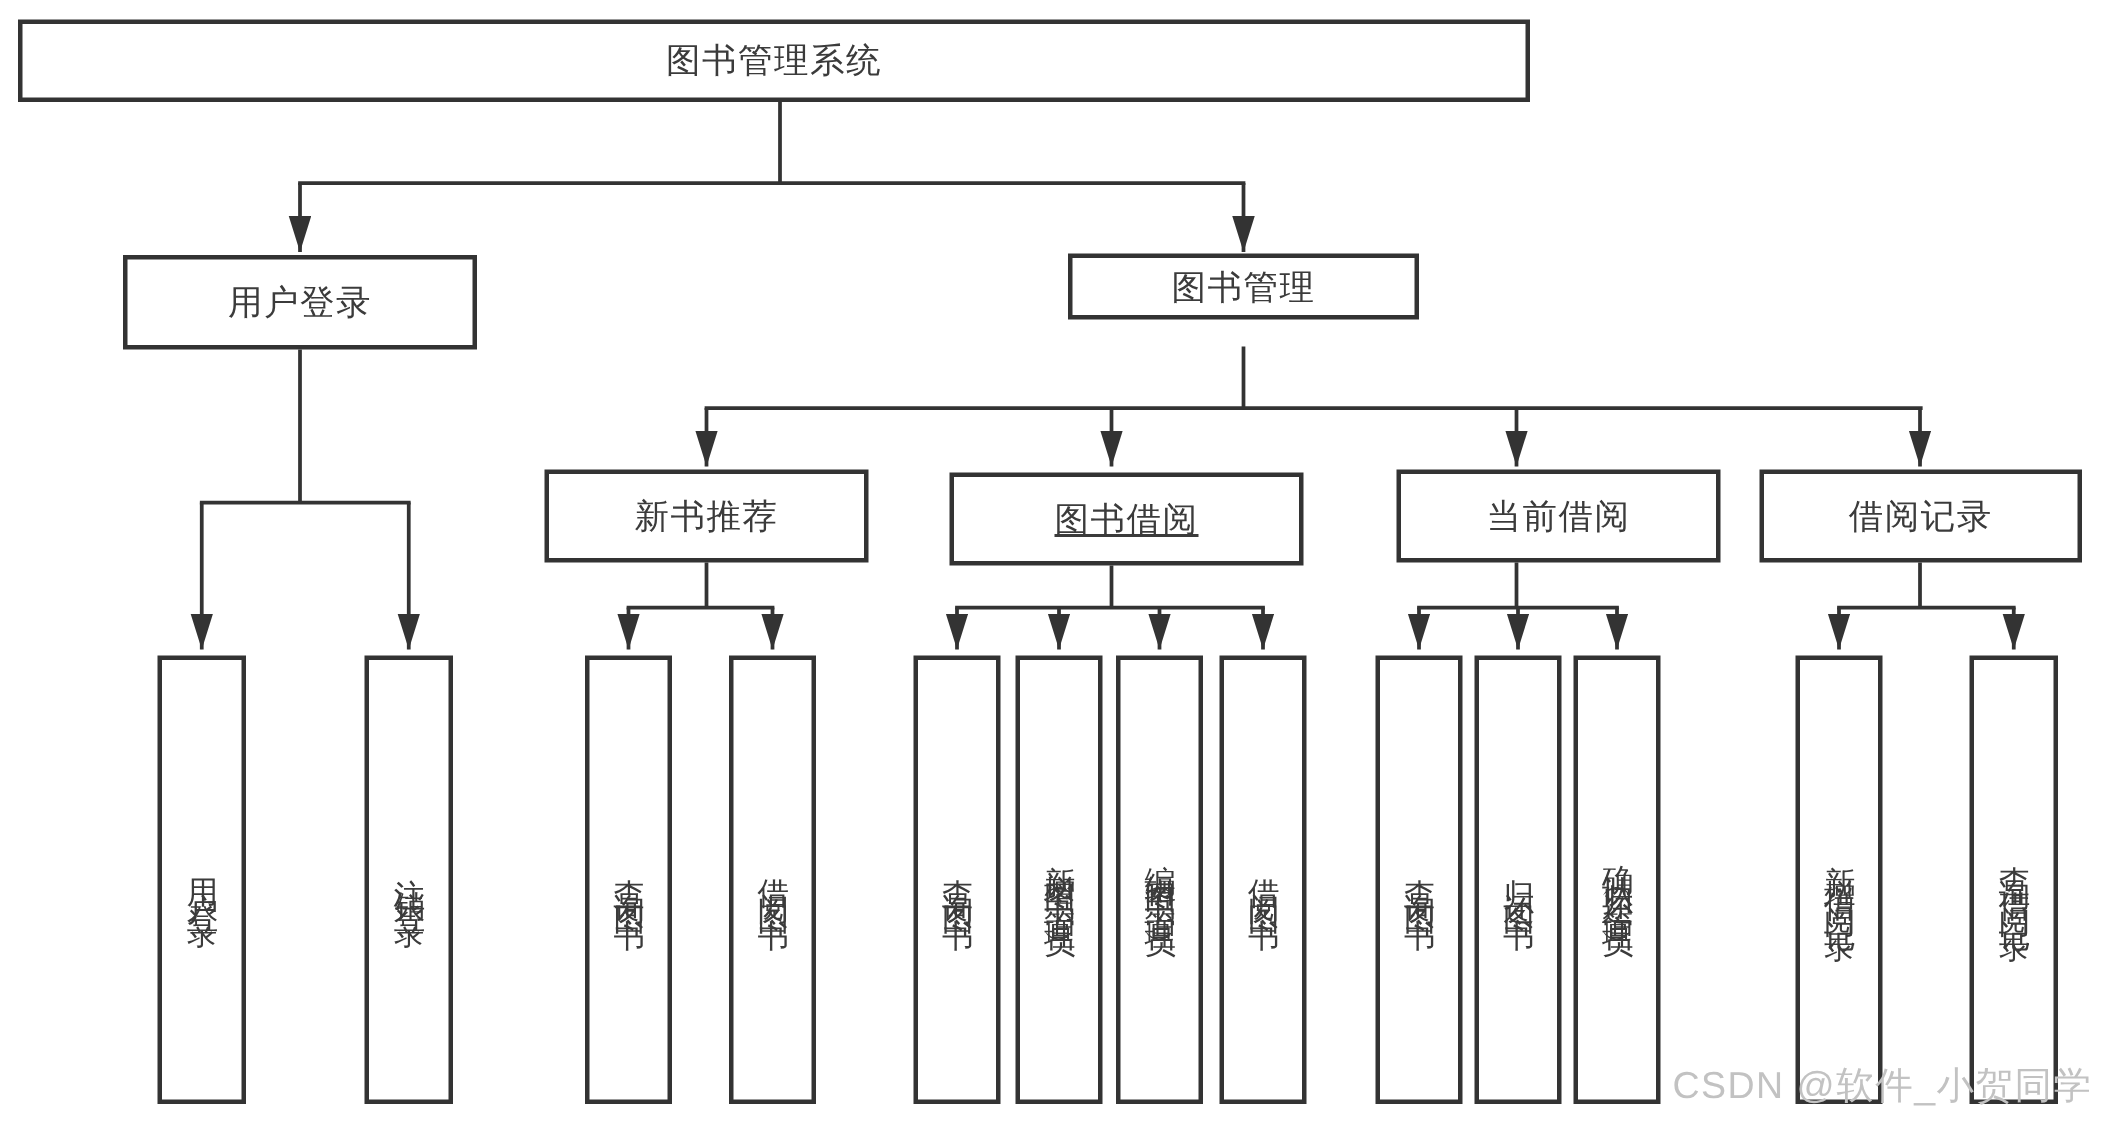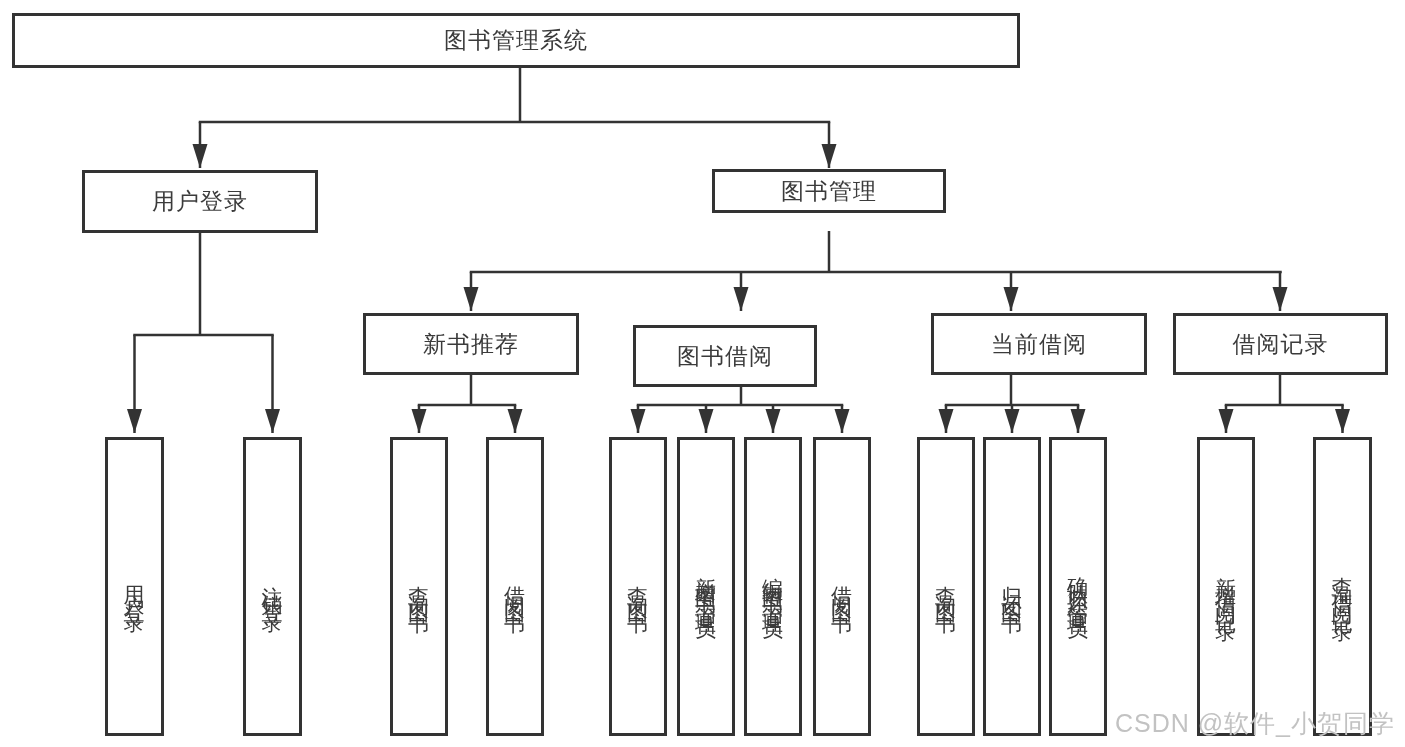--- a/index.html
+++ b/index.html
@@ -117,21 +117,21 @@
       <line x1="1342.5" y1="405" x2="1342.5" y2="433" marker-end="url(#arw)"></line>
     </g>
   </svg>
 
   <div class="node h-node" style="left:12px; top:13px; width:1008px; height:55px;">图书管理系统</div>
 
   <div class="node h-node" style="left:82px; top:170px; width:236px; height:63px;">用户登录</div>
   <div class="node h-node" style="left:712px; top:169px; width:234px; height:44px;">图书管理</div>
 
   <div class="node h-node" style="left:363px; top:313px; width:216px; height:62px;">新书推荐</div>
-  <div class="node h-node" style="left:633px; top:325px; width:184px; height:62px;">图书借阅</div>
+  <div class="node h-node" style="left:633px; top:315px; width:236px; height:62px;text-decoration:underline;">图书借阅</div>
   <div class="node h-node" style="left:903px; top:313px; width:216px; height:62px;margin-left:28px;">当前借阅</div>
   <div class="node h-node" style="left:1173px; top:313px; width:215px; height:62px;">借阅记录</div>
 
   <div class="node v-node" style="left:105px; top:437px; width:59px; height:299px;">用户登录</div>
   <div class="node v-node" style="left:243px; top:437px; width:59px; height:299px;">注销登录</div>
 
   <div class="node v-node" style="left:390px; top:437px; width:58px; height:299px;">查询图书</div>
   <div class="node v-node" style="left:486px; top:437px; width:58px; height:299px;">借阅图书</div>
 
   <div class="node v-node" style="left:609px; top:437px; width:58px; height:299px;">查询图书</div>

